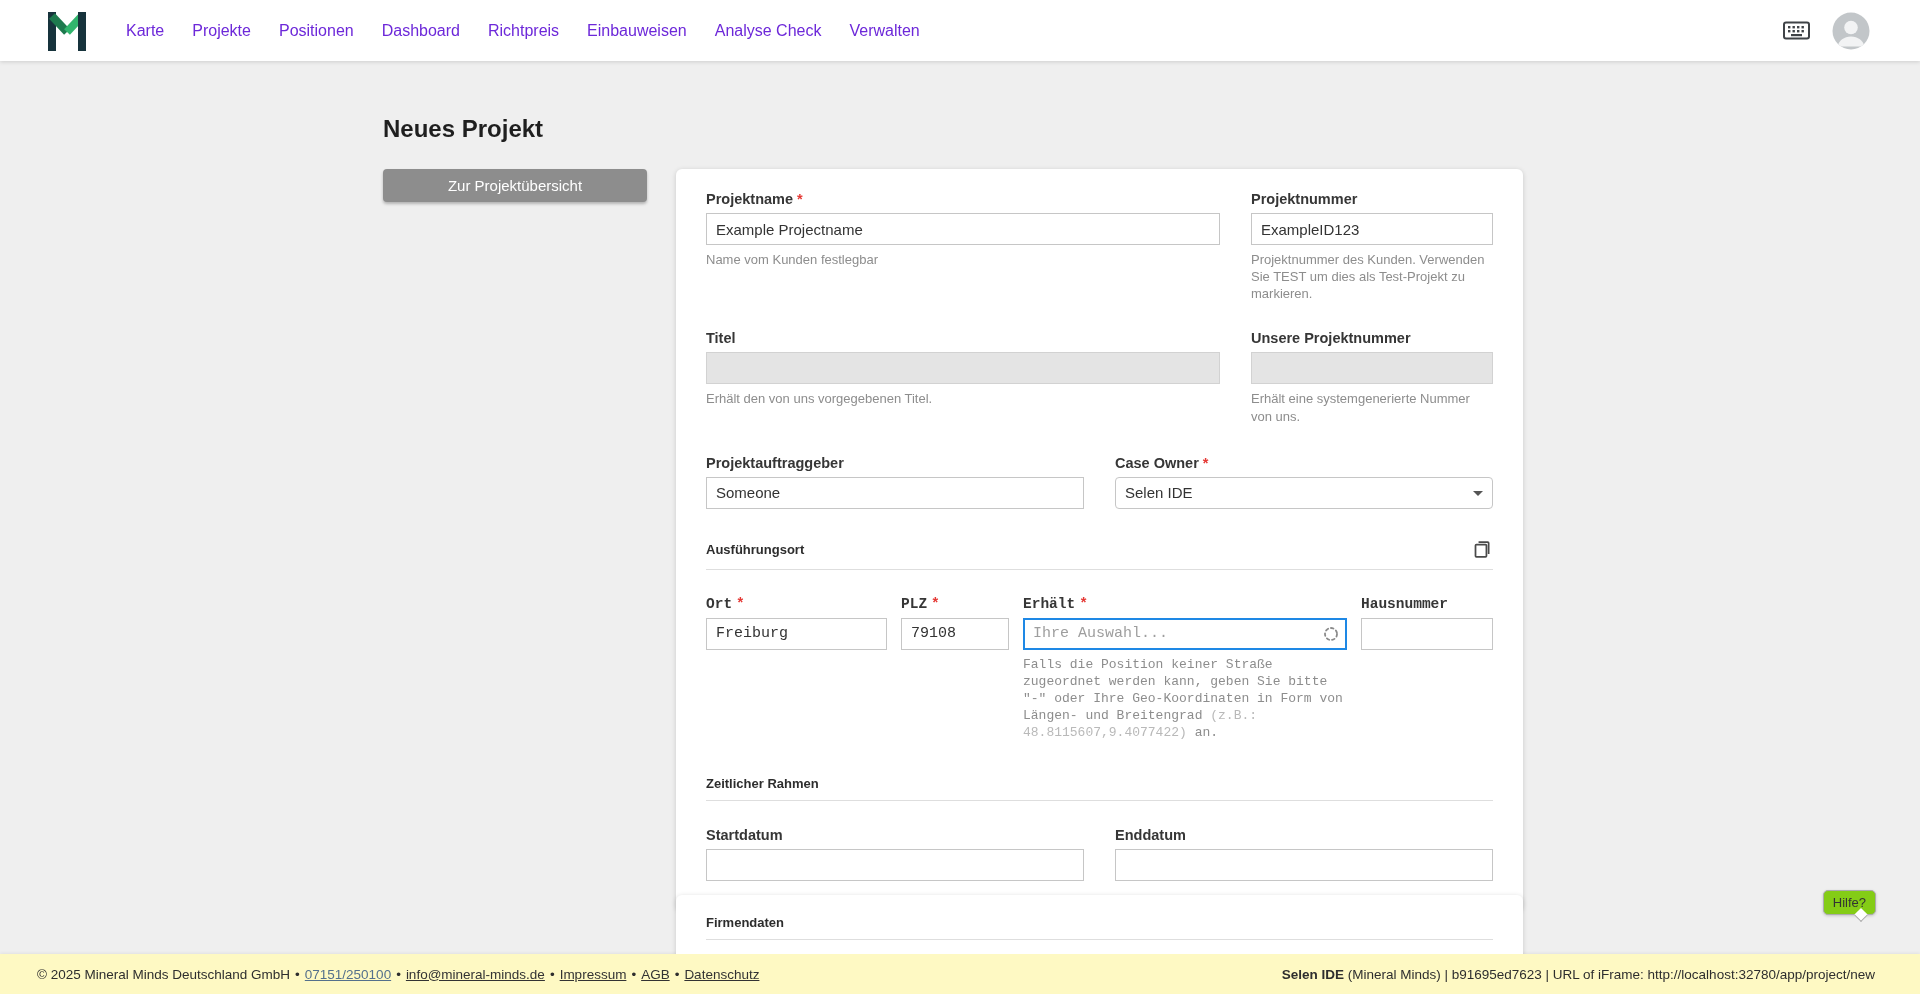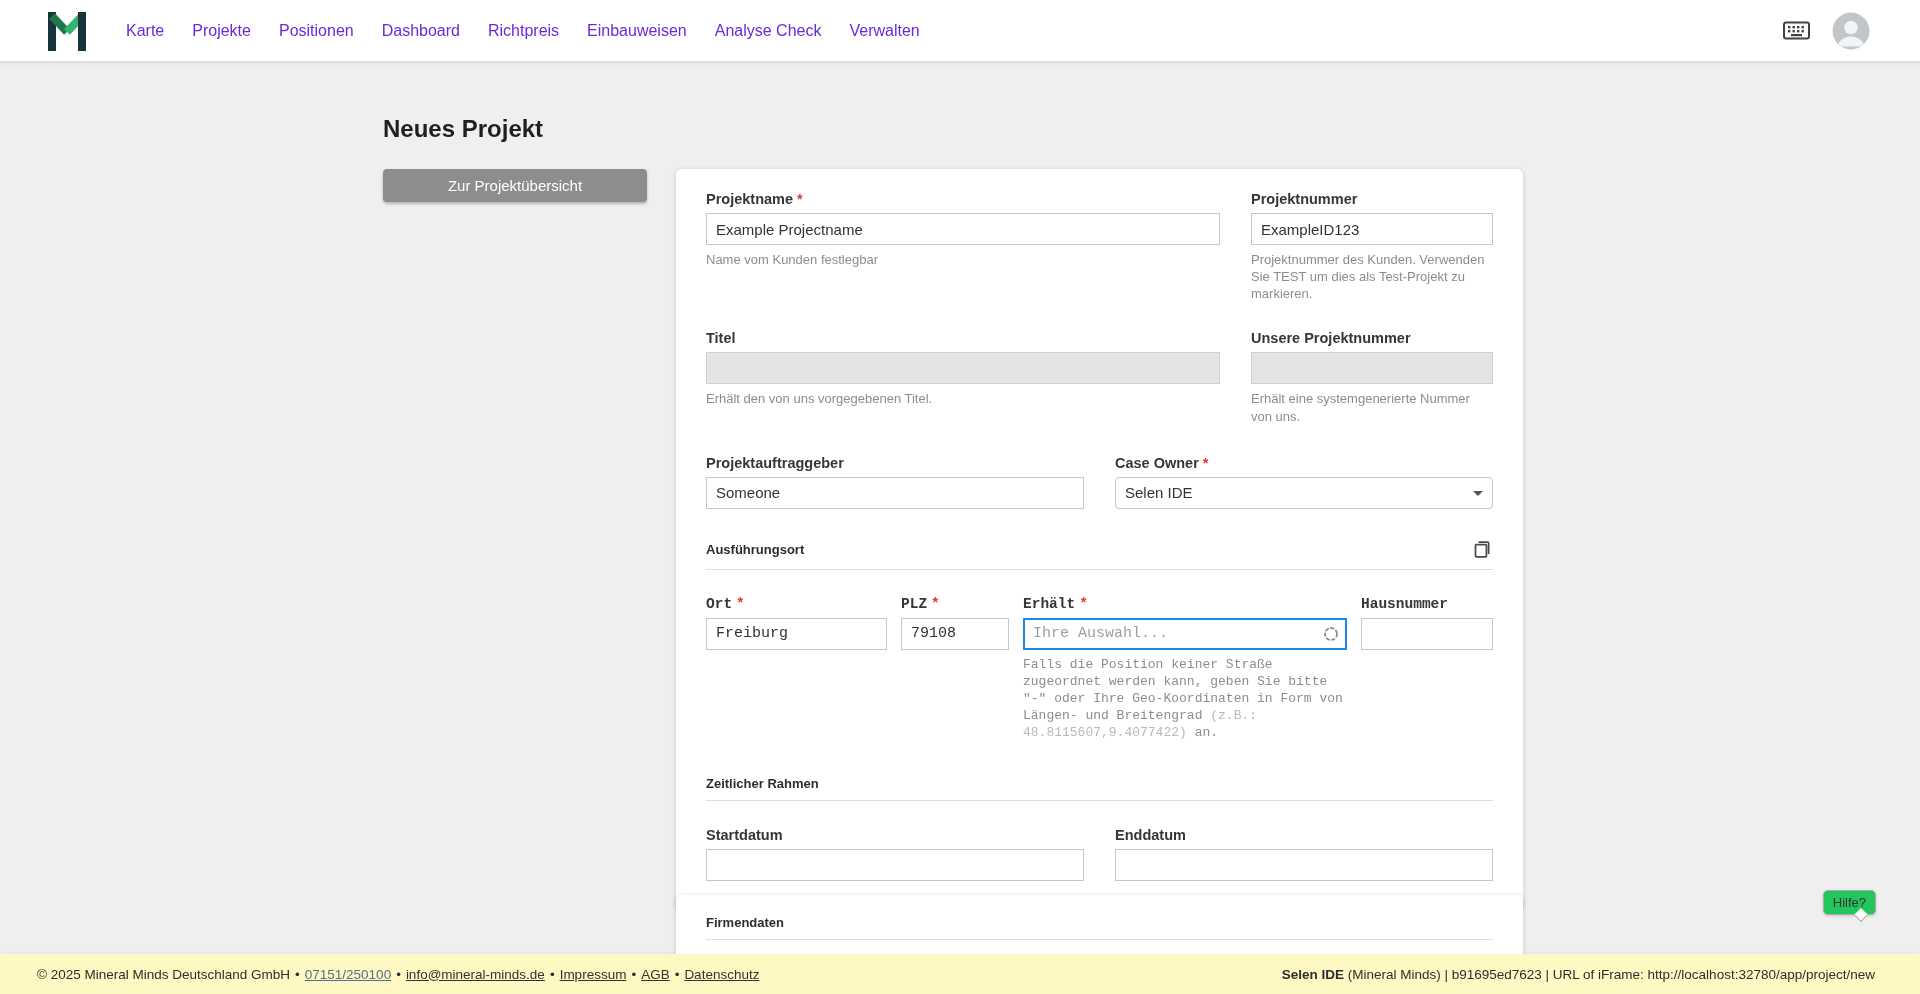--- a/index.html
+++ b/index.html
@@ -79,21 +79,21 @@
   .spinner { position: absolute; right: 8px; top: 8px; width: 16px; height: 16px; animation: spin 1.2s linear infinite; }
   @keyframes spin { to { transform: rotate(360deg); } }
 
   .section-header {
     margin-top: 30px; display: flex; align-items: center; justify-content: space-between;
     border-bottom: 1px solid #dedede; padding-bottom: 9px;
   }
   .section-title { margin: 0; font-size: 13px; font-weight: 700; color: #2d2d2d; }
 
   .help-bubble {
-    position: absolute; top: 829px; right: 44px; background: #22c55e;
+    position: absolute; top: 829px; right: 44px; background: #84cc16;
     border: 1px solid #ababab; border-radius: 5px; padding: 4px 9px;
     font-size: 13px; color: #333; cursor: pointer; box-shadow: 0 1px 3px rgba(0,0,0,0.18);
   }
   .help-bubble::after {
     content: ""; position: absolute; bottom: -5.5px; right: 9px; width: 9px; height: 9px;
     background: #fff; border-right: 1px solid #ababab; border-bottom: 1px solid #ababab;
     transform: rotate(45deg);
   }
 
   

